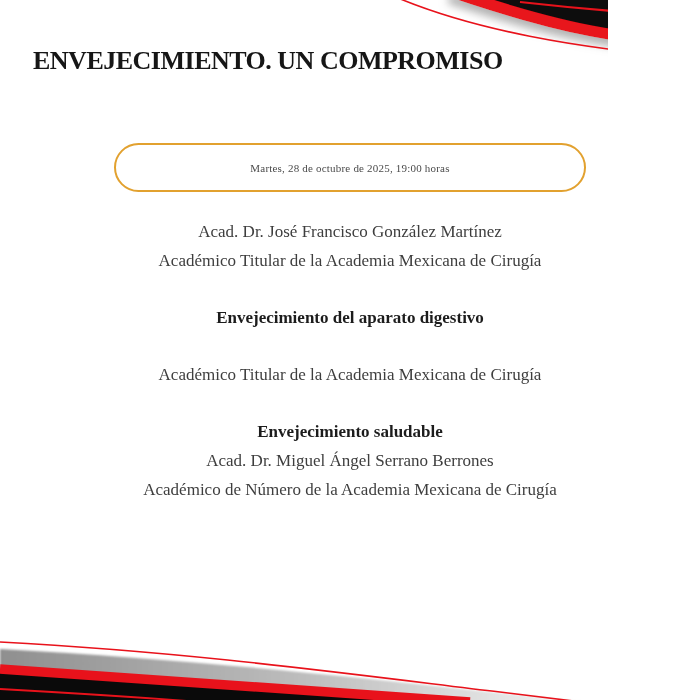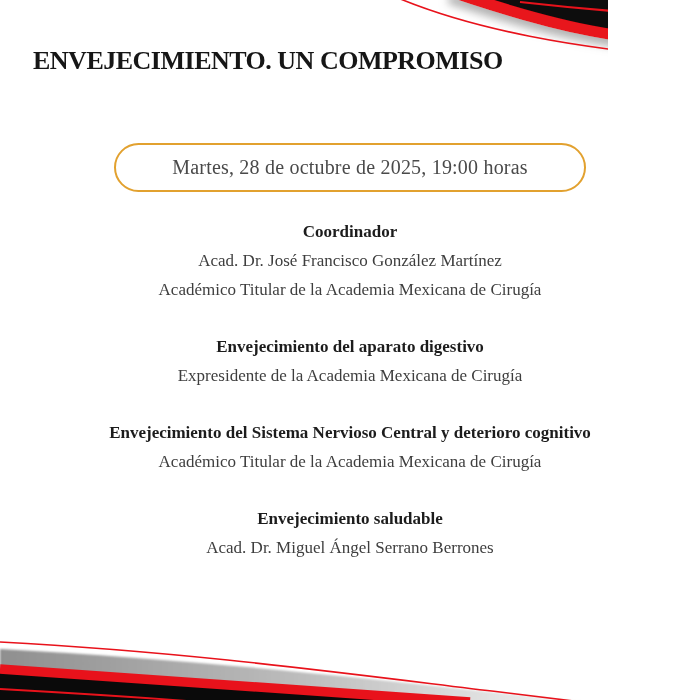--- a/index.html
+++ b/index.html
@@ -22,21 +22,21 @@
   }
   .date-banner{
     position:absolute;left:114px;top:143px;width:472px;height:49px;
     border:2.5px solid var(--gold,#e2a12f);
     border-radius:26px;
     display:flex;align-items:center;justify-content:center;
     box-sizing:border-box;
     background:#ffffff;
   }
   .date-banner span{
-    font-size:20px;color:#4a4a4a;letter-spacing:0.2px;text-align:right;
+    font-size:11px;color:#4a4a4a;letter-spacing:0.2px;text-align:right;
   }
   .program{
     position:absolute;left:0;top:217px;width:700px;
     text-align:center;
   }
   .section{margin:0 0 28px 0;}
   .section .heading{
     font-size:17px;font-weight:700;line-height:29px;color:#1c1c1c;
   }
   .section .speaker,
@@ -86,34 +86,32 @@
     <div>ENVEJECIMIENTO. UN COMPROMISO</div>
   </div>
 
   <div class="date-banner">
     <span>Martes, 28 de octubre de 2025, 19:00 horas</span>
   </div>
 
   <div class="program">
 
     <div class="section">
-      <div class="heading">Coordinador</div>
       <div class="speaker">Acad. Dr. José Francisco González Martínez</div>
       <div class="affiliation">Académico Titular de la Academia Mexicana de Cirugía</div>
     </div>
 
     <div class="section">
       <div class="heading">Envejecimiento del aparato digestivo</div>
-      <div class="affiliation">Expresidente de la Academia Mexicana de Cirugía</div>
     </div>
 
     <div class="section">
-      <div class="heading">Envejecimiento del Sistema Nervioso Central y deterioro cognitivo</div>
       <div class="affiliation">Académico Titular de la Academia Mexicana de Cirugía</div>
     </div>
 
     <div class="section">
       <div class="heading">Envejecimiento saludable</div>
       <div class="speaker">Acad. Dr. Miguel Ángel Serrano Berrones</div>
+      <div class="affiliation">Académico de Número de la Academia Mexicana de Cirugía</div>
     </div>
 
   </div>
 </div>
 
 </body></html>

